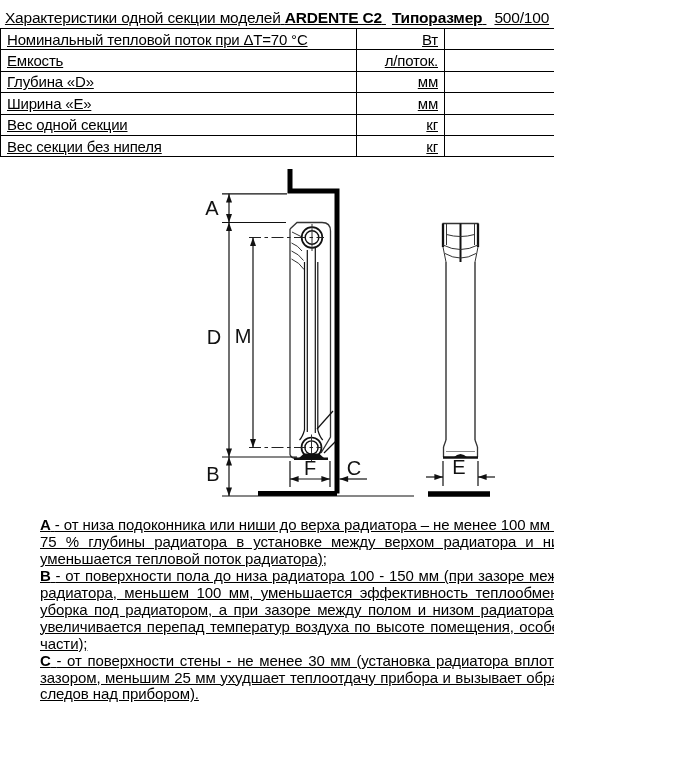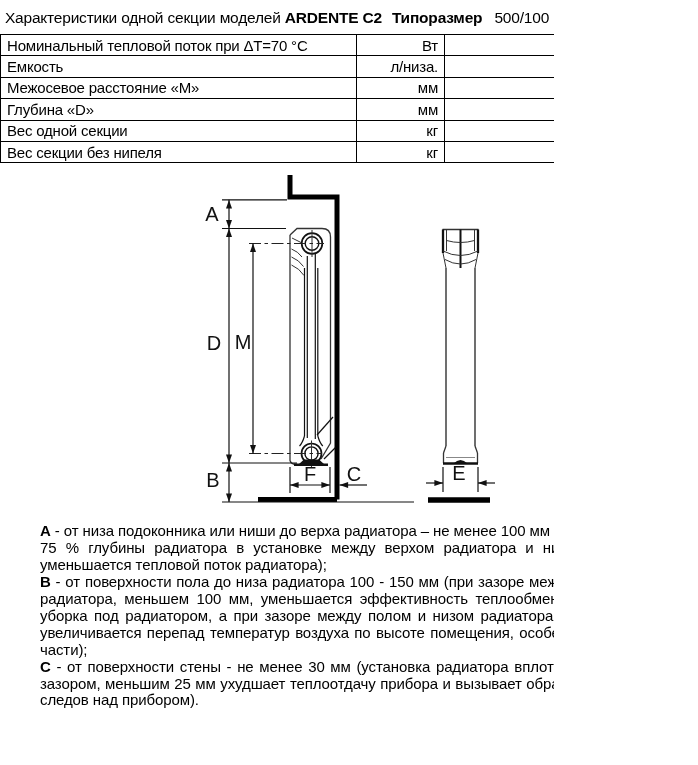--- a/index.html
+++ b/index.html
@@ -3,37 +3,38 @@
 <meta charset="utf-8">
 <style>
   html,body{margin:0;padding:0;background:#fff;}
   .page{
     position:relative;
     width:554px;height:765px;
     background:#fff;
     font-family:"Liberation Sans",sans-serif;
     color:#000;
     overflow:hidden;
+    text-decoration:underline;
   }
   
   .title{
     padding-top:8px;
     text-align:center;
     font-size:15.5px;
     line-height:20px;
     letter-spacing:-0.2px;
     white-space:nowrap;
   }
   .title .b{font-weight:bold;}
   .title .gap{margin-left:6px;}
   .title .gap2{margin-left:8px;}
 
   
   table.spec{
-    margin:6px auto 0 auto;
+    margin:0 auto 0 auto;
     width:676px;
     border-collapse:collapse;
     table-layout:fixed;
   }
   table.spec td{
     border:1.5px solid #000;
     height:20.4px;
     font-size:15px;
     letter-spacing:-0.2px;
     padding:0 6px;
@@ -87,32 +88,32 @@
         <col>
       </colgroup>
     <tbody>
       <tr>
         <td class="c1">Номинальный тепловой поток при ΔТ=70 °С</td>
         <td class="c2">Вт</td>
         <td class="c3">199</td>
       </tr>
       <tr>
         <td class="c1">Емкость</td>
-        <td class="c2">л/низа.</td>
+        <td class="c2">л/поток.</td>
         <td class="c3">0,46</td>
-      </tr>
-      <tr>
-        <td class="c1">Межосевое расстояние «М»</td>
-        <td class="c2">мм</td>
-        <td class="c3">500</td>
       </tr>
       <tr>
         <td class="c1">Глубина «D»</td>
         <td class="c2">мм</td>
         <td class="c3">556</td>
+      </tr>
+      <tr>
+        <td class="c1">Ширина «Е»</td>
+        <td class="c2">мм</td>
+        <td class="c3">80</td>
       </tr>
       <tr>
         <td class="c1">Вес одной секции</td>
         <td class="c2">кг</td>
         <td class="c3">1,09</td>
       </tr>
       <tr>
         <td class="c1">Вес секции без нипеля</td>
         <td class="c2">кг</td>
         <td class="c3">1,03</td>

